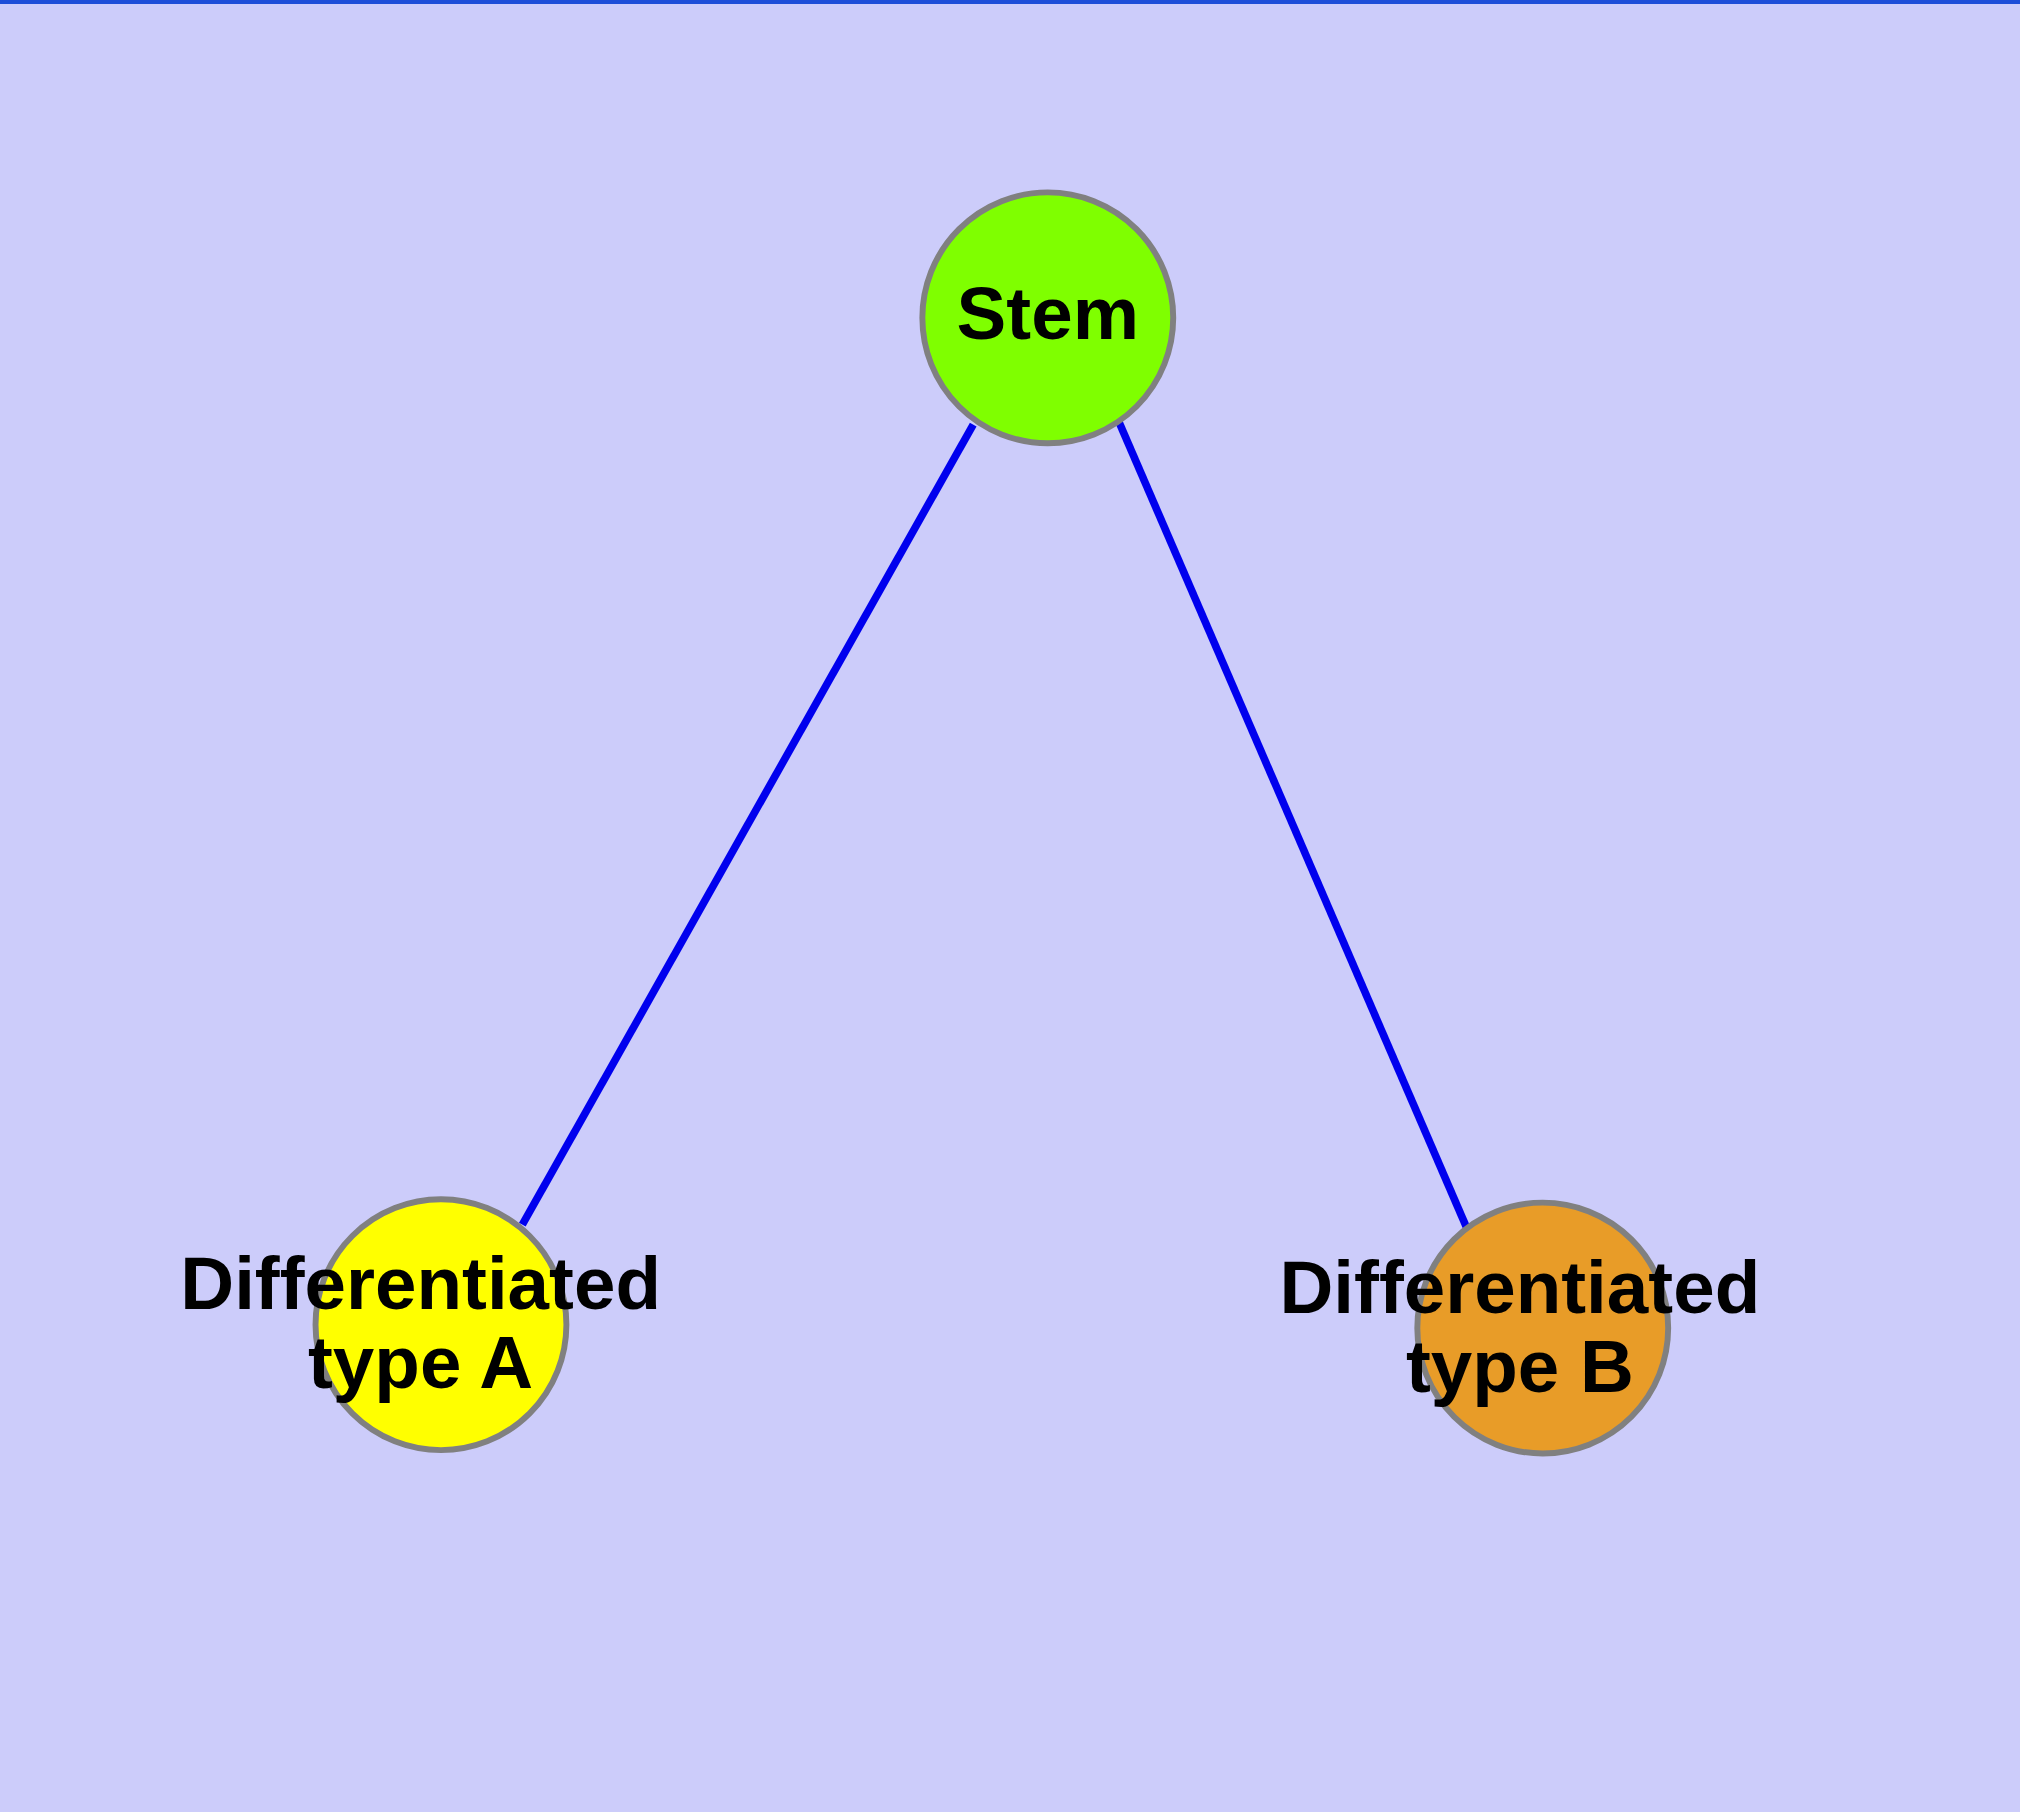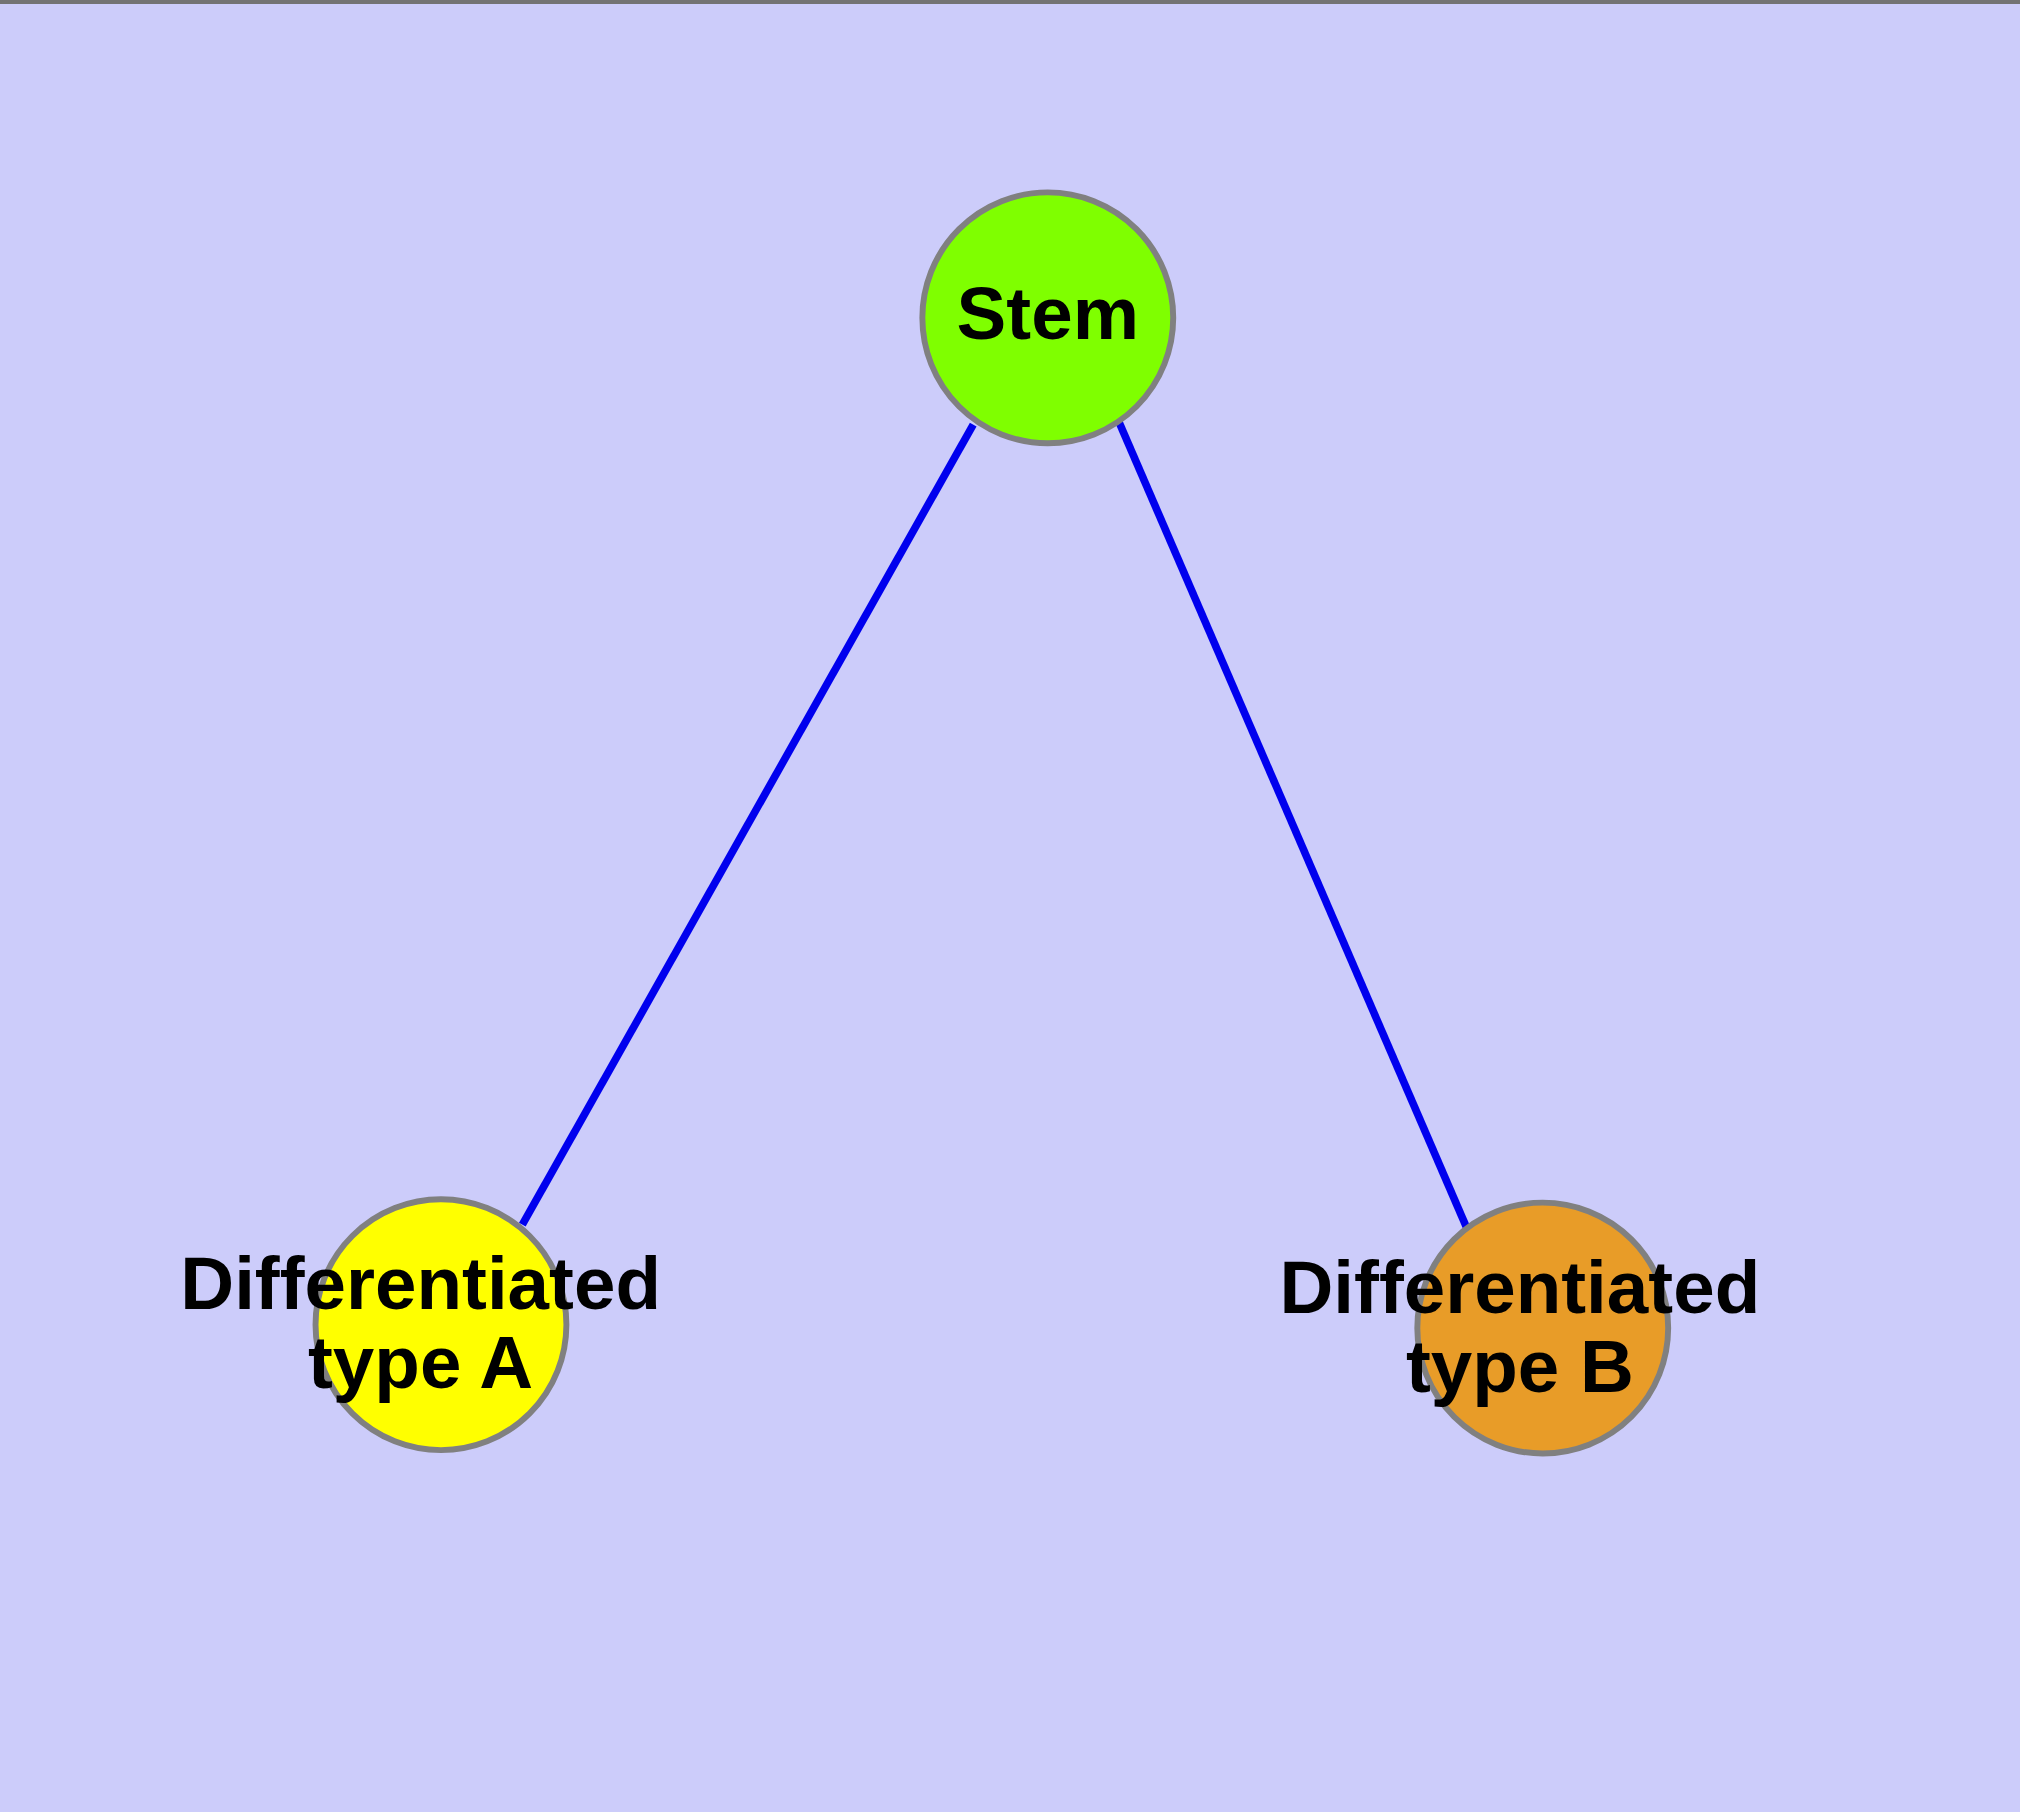--- a/index.html
+++ b/index.html
@@ -6,21 +6,21 @@
   html, body {
     margin: 0;
     padding: 0;
     background: #ffffff;
   }
   #canvas {
     position: relative;
     width: 2021px;
     height: 1812px;
     overflow: hidden;
-    background: #737373;
+    background: #1d4ed8;
     font-family: "Liberation Sans", "DejaVu Sans", sans-serif;
   }
   #bg-plate {
     position: absolute;
     left: 0;
     top: 4.2px;
     width: 2021px;
     height: 1808px;
     background: #ccccfa;
   }

